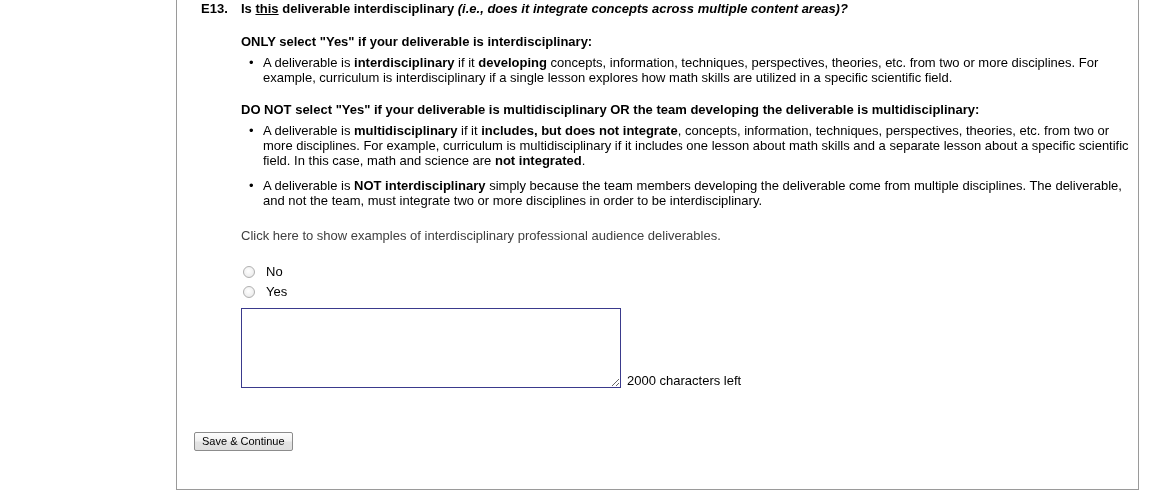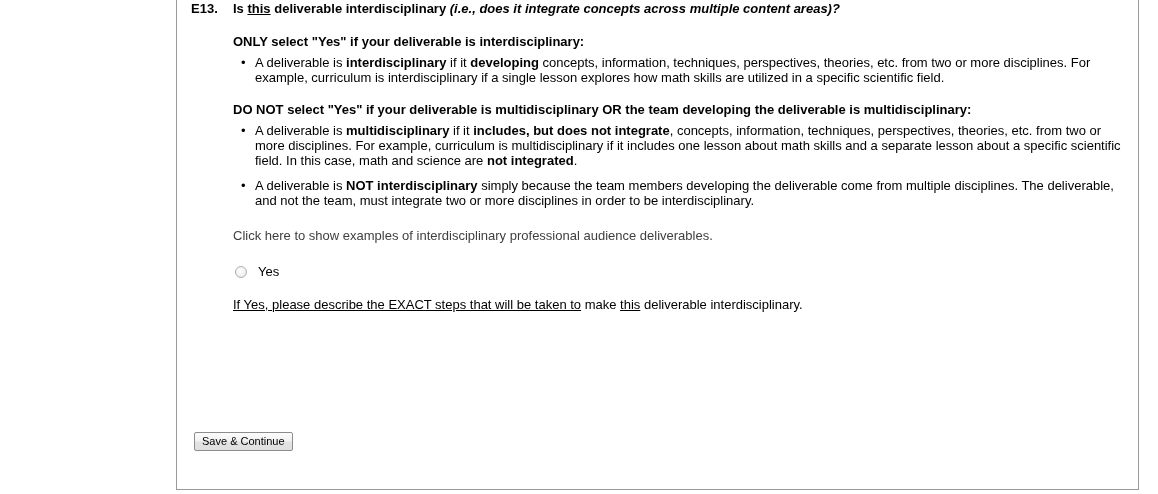--- a/index.html
+++ b/index.html
@@ -35,28 +35,28 @@
     background: #ffffff;
   }
   .q-row {
     position: absolute;
     left: 0;
     top: 0;
     width: 100%;
   }
   .q-number {
     position: absolute;
-    left: 14px;
+    left: 24px;
     top: 1px;
     font-weight: bold;
     font-size: 13px;
   }
   .content {
     position: absolute;
-    left: 56px;
+    left: 64px;
     top: 0px;
     width: 893px;
   }
   .q-title {
     font-weight: bold;
     font-size: 13px;
     line-height: 16px;
     margin: 1px 0 0 0;
   }
   .q-title .u { text-decoration: underline; }
@@ -187,28 +187,33 @@
         <ul class="bullets">
           <li><span>A deliverable is </span><b>multidisciplinary</b><span> if it </span><b>includes, but does not integrate</b><span>, concepts, information, techniques, perspectives, theories, etc. from two or more disciplines. For example, curriculum is multidisciplinary if it includes one lesson about math skills and a separate lesson about a specific scientific field. In this case, math and science are </span><b>not integrated</b><span>.</span></li>
           <li><span>A deliverable is </span><b>NOT interdisciplinary</b><span> simply because the team members developing the deliverable come from multiple disciplines. The deliverable, and not the team, must integrate two or more disciplines in order to be interdisciplinary.</span></li>
         </ul>
 
         <a class="link">Click here to show examples of interdisciplinary professional audience deliverables.</a>
 
         <div class="radio-group">
           <div class="radio-row">
             <span class="radio"></span>
+            <span class="radio-label">No</span>
+          </div>
+          <div class="radio-row">
+            <span class="radio"></span>
             <span class="radio-label">Yes</span>
           </div>
         </div>
 
-        <div class="describe">
-          <span class="u">If Yes, please describe the EXACT steps that will be taken to</span><span> make </span><span class="u">this</span><span> deliverable interdisciplinary.</span>
+
+        <div class="textarea-wrap">
+          <textarea class="answer" placeholder="" style=""></textarea>
+          <span class="chars-left">2000 characters left</span>
         </div>
-
 
       </div>
     </div>
 
     <button class="save-btn">Save &amp; Continue</button>
 
   </div>
 </div>
 
 </body></html>

